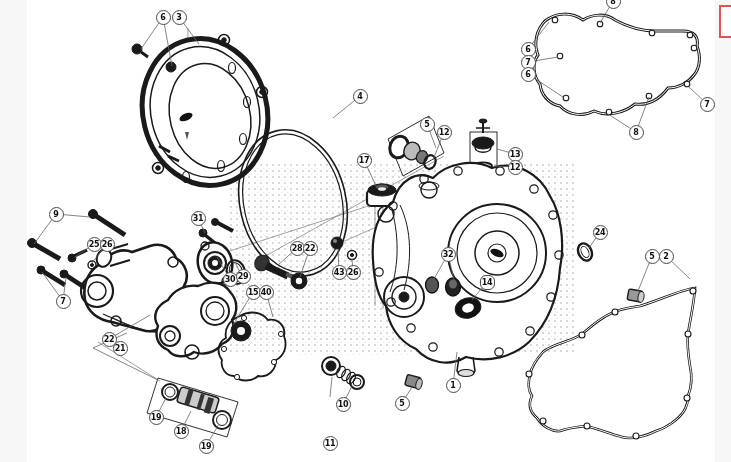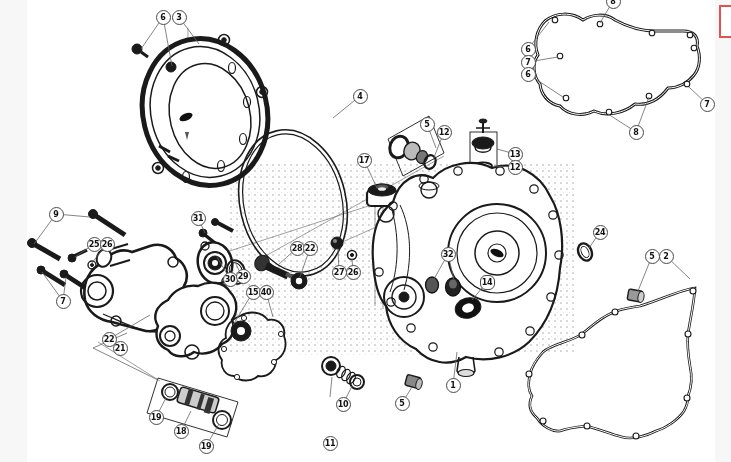--- a/index.html
+++ b/index.html
@@ -379,21 +379,21 @@
       <div class="callout" style="left: 436.5px; top: 124.5px;">12</div>
       <div class="callout" style="left: 356.5px; top: 152.5px;">17</div>
       <div class="callout" style="left: 507.5px; top: 146.5px;">13</div>
       <div class="callout" style="left: 507.5px; top: 159.5px;">12</div>
       <div class="callout" style="left: 48.5px; top: 206.5px;">9</div>
       <div class="callout" style="left: 190.5px; top: 210.5px;">31</div>
       <div class="callout" style="left: 86.5px; top: 236.5px;">25</div>
       <div class="callout" style="left: 99.5px; top: 236.5px;">26</div>
       <div class="callout" style="left: 289.5px; top: 240.5px;">28</div>
       <div class="callout" style="left: 302.5px; top: 240.5px;">22</div>
-      <div class="callout" style="left: 331.5px; top: 264.5px;">27</div>
+      <div class="callout" style="left: 331.5px; top: 264.5px;">43</div>
       <div class="callout" style="left: 345.5px; top: 264.5px;">26</div>
       <div class="callout" style="left: 222.5px; top: 271.5px; text-align: right;">30</div>
       <div class="callout" style="left: 235.5px; top: 269px;">29</div>
       <div class="callout" style="left: 245.5px; top: 284.5px;">15</div>
       <div class="callout" style="left: 258.5px; top: 284.5px;">40</div>
       <div class="callout" style="left: 440.5px; top: 246.5px;">32</div>
       <div class="callout" style="left: 479.5px; top: 274.5px; border-radius: 6px;">14</div>
       <div class="callout" style="left: 592.5px; top: 224.5px;">24</div>
       <div class="callout" style="left: 644.5px; top: 248.5px;">5</div>
       <div class="callout" style="left: 658.5px; top: 248.5px;">2</div>

